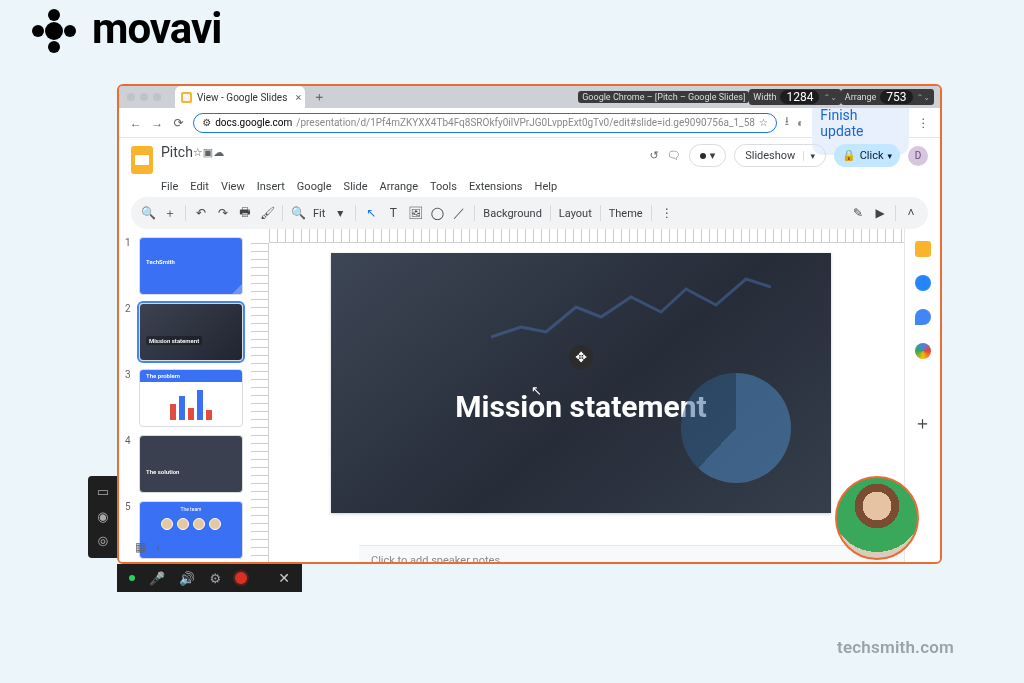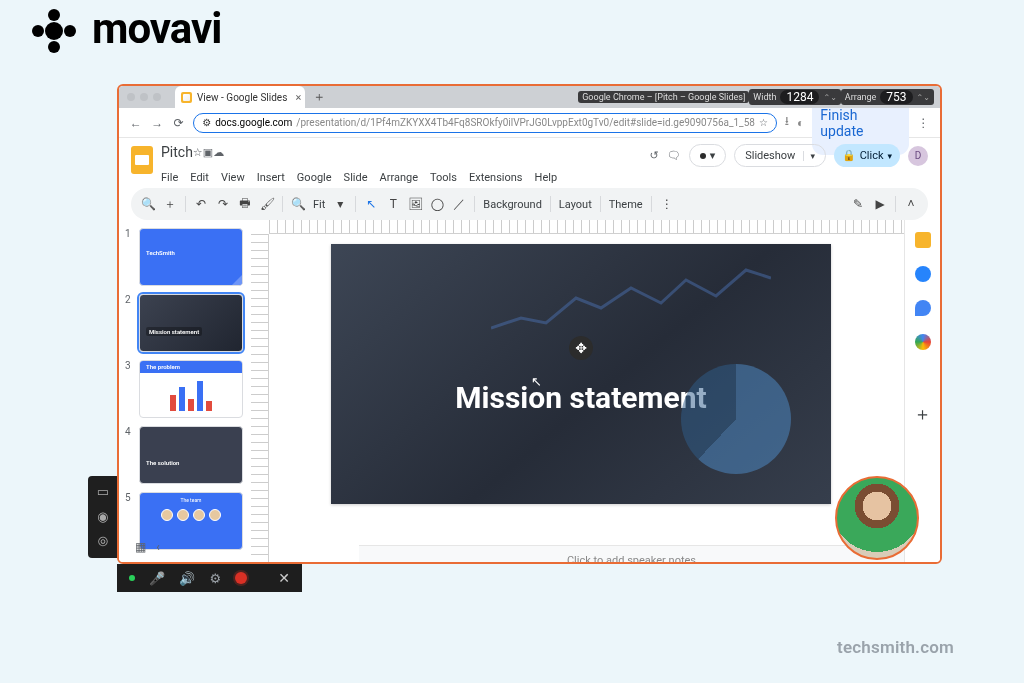--- a/index.html
+++ b/index.html
@@ -42,21 +42,21 @@
   .dlicn { color: #888; font-size: 12px; }
   .chip { background: #e8f0fe; color: #1967d2; font-size: 14px; border-radius: 11px; padding: 16px 8px; }
 
   .docheader { display: flex; padding: 6px 12px 0 12px; align-items: flex-start; gap: 8px; }
   .slides-logo { width: 22px; height: 28px; background: #f7b42c; border-radius: 3px; margin-top: 2px; position: relative; }
   .slides-logo::after { content: ''; position: absolute; left: 4px; right: 4px; top: 9px; height: 10px; background: #fff; border-radius: 1px; }
   .doc-meta { display: flex; flex-direction: column; }
   .doc-title-row { display: flex; align-items: center; }
   .doc-title { font-size: 14px; color: #3c4043; }
   .tiny-i { color: #5f6368; font-size: 11px; }
-  .menubar { display: flex; gap: 12px; font-size: 11px; color: #3c4043; margin-top: 11px; }
+  .menubar { display: flex; gap: 12px; font-size: 11px; color: #3c4043; margin-top: 20px; }
   .doc-right { margin-left: auto; display: flex; align-items: center; gap: 8px; }
   .pill { border: 1px solid #dadce0; border-radius: 16px; padding: 4px 10px; font-size: 11px; color: #3c4043; display: flex; align-items: center; gap: 4px; }
   .pill.rec::before { content:''; width:6px; height:6px; background:#2c2c2c; border-radius:50%; }
   .pill .drop { padding-left: 6px; border-left: 1px solid #dadce0; font-size: 9px; margin-left: 4px; }
   .share-btn { background: #c2e7ff; color: #001d35; border-radius: 18px; padding: 5px 8px; font-size: 11px; display:flex; align-items:center; gap:4px;}
   .avatar-right { width: 20px; height: 20px; border-radius: 50%; background: #d7c6de; color:#6b4a80; font-size:10px; display:flex; align-items:center; justify-content:center; }
 
   .toolbar { height: 32px; margin: 4px 12px 0 12px; display: flex; align-items: center; gap: 8px; border-radius: 18px; background: #f1f3f4; padding: 0 10px; font-size: 11px; color: #3c4043; }
   .tb-i { width: 14px; text-align: center; color: #444; font-size: 12px; }
   .tb-sep { width: 1px; height: 16px; background: #d7d9dc; }
@@ -88,21 +88,21 @@
 
   .canvas-wrap { flex: 1; position: relative; background: #fff; overflow: hidden; }
   .ruler-h { position:absolute; left:18px; right:0; top:0; height:14px; background: repeating-linear-gradient(to right,#ccc 0,#ccc 1px,transparent 1px,transparent 8px); border-bottom:1px solid #d0d0d0; }
   .ruler-v { position:absolute; left:0; top:14px; bottom:0; width:18px; background: repeating-linear-gradient(to bottom,#ccc 0,#ccc 1px,transparent 1px,transparent 8px); border-right:1px solid #d0d0d0; }
   .slide-canvas { position:absolute; left:80px; top:24px; width:500px; height:260px; background: linear-gradient(140deg,#3d4655 0%,#262c38 55%,#363e4c 100%); box-shadow: 0 1px 3px rgba(0,0,0,.2); display:flex; align-items:center; justify-content:center; overflow:hidden; }
   .slide-canvas svg.linechart { position:absolute; top:14px; left:160px; width:280px; height:90px; opacity:.5; }
   .slide-canvas .pie { position:absolute; right:40px; bottom:30px; width:110px; height:110px; border-radius:50%; background: conic-gradient(#4f8ecb 0 62%, #2f5e8c 62% 100%); opacity:.5; filter: blur(.6px); }
   .move-handle { position:absolute; left:50%; top:40%; transform:translate(-50%,-50%); width:24px; height:24px; border-radius:50%; background:#2c2c2c; color:#fff; display:flex; align-items:center; justify-content:center; font-size:14px; }
   .mission { color:#fff; font-size:30px; font-weight:700; margin-top:46px; }
   .cursor { position:absolute; left:200px; top:130px; font-size:13px; color:#fff; }
-  .speaker { position:absolute; left:108px; right:0; bottom:0; height:16px; border-top:1px solid #e6e6e6; background:#f8f9fa; color:#888; font-size:11px; padding:8px 12px;text-align:center; }
+  .speaker { position:absolute; left:108px; right:0; bottom:0; height:16px; border-top:1px solid #e6e6e6; background:#f8f9fa; color:#888; font-size:11px; padding:8px 12px; }
 
   .grid-toggle { position:absolute; left:16px; bottom:8px; display:flex; gap:10px; color:#5f6368; font-size:12px; }
 
   .rightrail { width: 36px; border-left: 1px solid #e6e6e6; display:flex; flex-direction:column; align-items:center; gap:18px; padding-top:12px; }
   .rr-i { width:16px; height:16px; border-radius:3px; }
 
   
   .recorder-side { position:absolute; left:88px; top:476px; width:30px; background:#1f1f1f; border-radius:4px 0 0 4px; display:flex; flex-direction:column; align-items:center; gap:10px; padding:8px 0; }
   .rs-i { color:#aaa; font-size:13px; }
 

